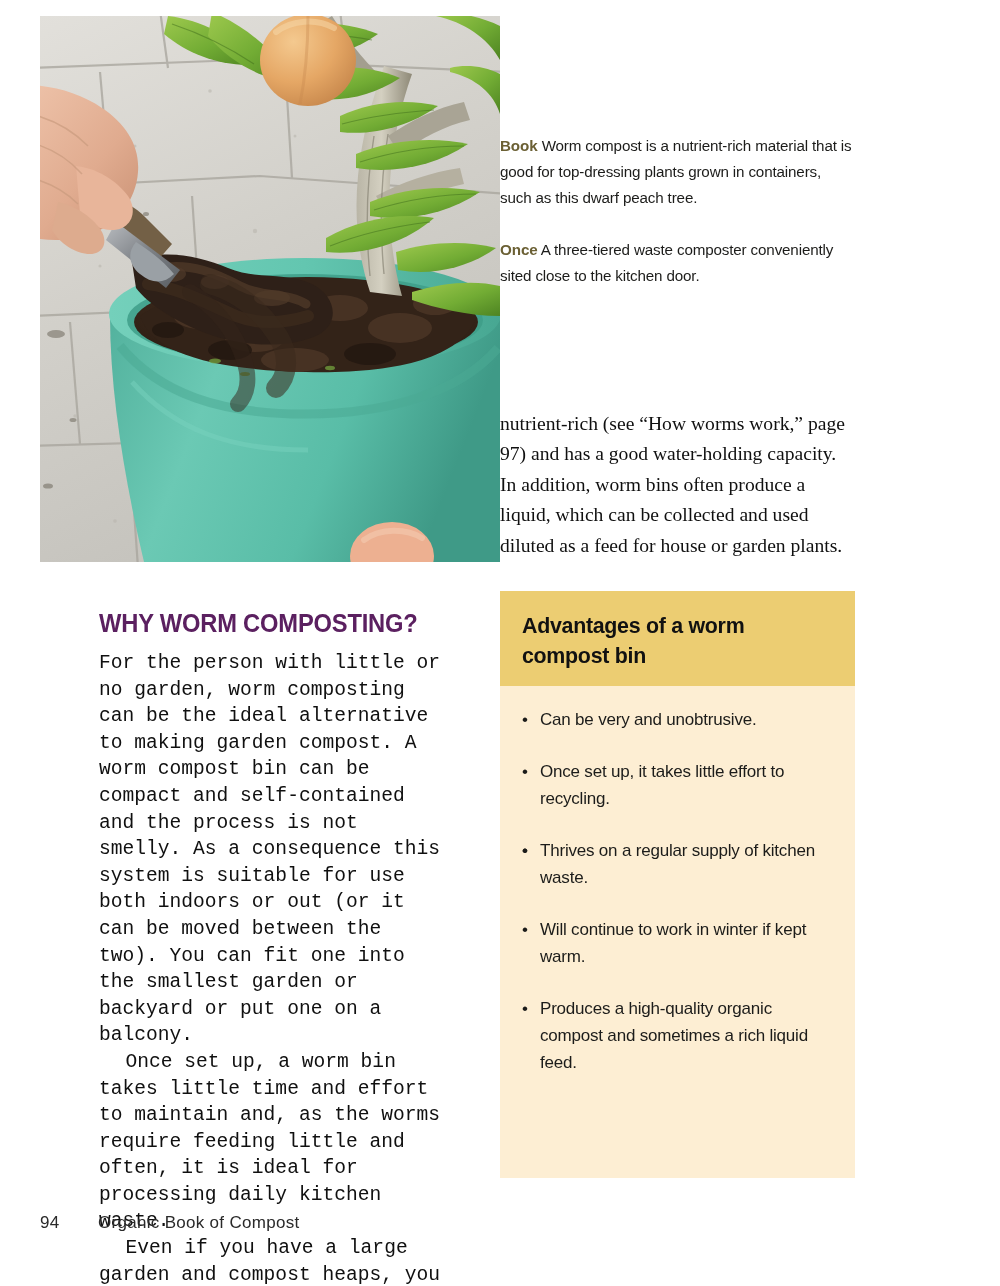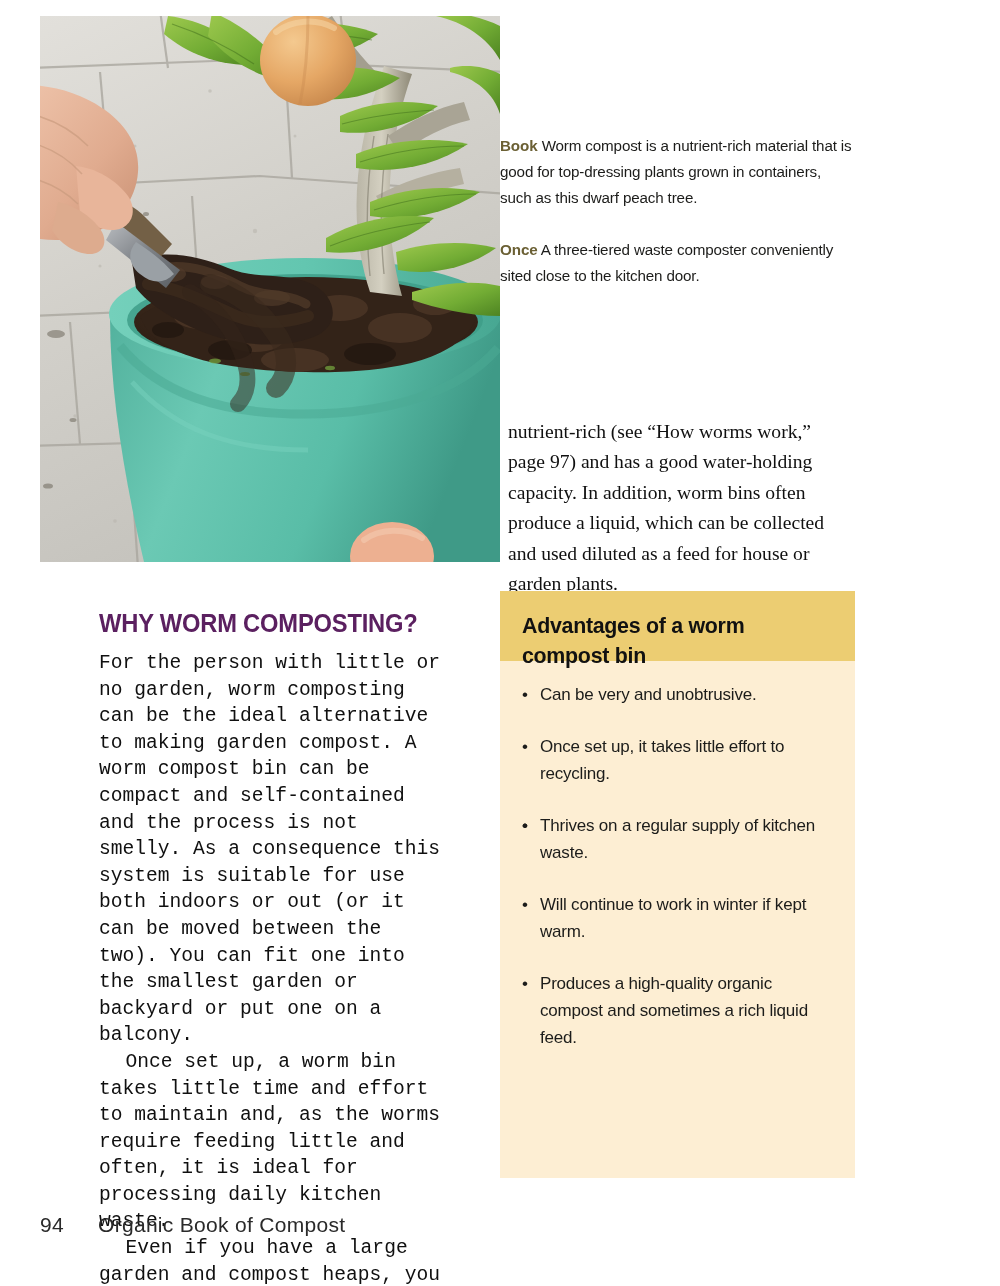--- a/index.html
+++ b/index.html
@@ -94,21 +94,21 @@
     position: absolute;
     left: 500px;
     top: 591px;
     width: 355px;
     height: 587px;
     background: #fdeed3;
   }
   .sidebar-head {
     background: #eccd72;
     padding: 20px 22px 22px 22px;
-    height: 70px;
+    height: 95px;
   }
   .sidebar-head-title {
     font-family: "Liberation Sans", sans-serif;
     font-weight: bold;
     font-size: 22.5px;
     line-height: 30px;
     color: #111111;
     letter-spacing: -0.3px;
     transform: scaleX(0.95);
     transform-origin: left top;
@@ -135,21 +135,21 @@
     line-height: 27px;
   }
 
   
   .footer {
     position: absolute;
     left: 40px;
     top: 1213px;
     width: 500px;
     font-family: "Liberation Sans", sans-serif;
-    font-size: 21px;
+    font-size: 17px;
     color: #2a2a2a;
     letter-spacing: 0.3px;
     display: flex;
     align-items: baseline;
   }
   .footer-page { width: 58px; }
   .footer-title { }
 </style>
 </head>
 <body>
@@ -359,21 +359,21 @@
     <span class="caption-lead">Book</span>
     <span>Worm compost is a nutrient-rich material that is good for top-dressing plants grown in containers, such as this dwarf peach tree.</span>
   </p>
   <p class="caption-block">
     <span class="caption-lead">Once</span>
     <span>A three-tiered waste composter conveniently sited close to the kitchen door.</span>
   </p>
 </div>
 
 <div class="right-body">
-  <p style="margin:8px">nutrient-rich (see “How worms work,” page 97) and has a good water-holding capacity. In addition, worm bins often produce a liquid, which can be collected and used diluted as a feed for house or garden plants.</p>
+  <p style="margin:0">nutrient-rich (see “How worms work,” page 97) and has a good water-holding capacity. In addition, worm bins often produce a liquid, which can be collected and used diluted as a feed for house or garden plants.</p>
 </div>
 
 <h2 class="section-heading">WHY WORM COMPOSTING?</h2>
 
 <div class="left-body">
   <p>For the person with little or no garden, worm composting can be the ideal alternative to making garden compost. A worm compost bin can be compact and self-contained and the process is not smelly. As a consequence this system is suitable for use both indoors or out (or it can be moved between the two). You can fit one into the smallest garden or backyard or put one on a balcony.</p>
   <p class="indented">Once set up, a worm bin takes little time and effort to maintain and, as the worms require feeding little and often, it is ideal for processing daily kitchen waste.</p>
   <p class="indented">Even if you have a large garden and compost heaps, you may still like to add a worm bin to your recycling. It keeps working in winter if protected from the cold, so can be useful for dealing with kitchen waste all year round. The resulting worm compost is very</p>
 </div>
 

